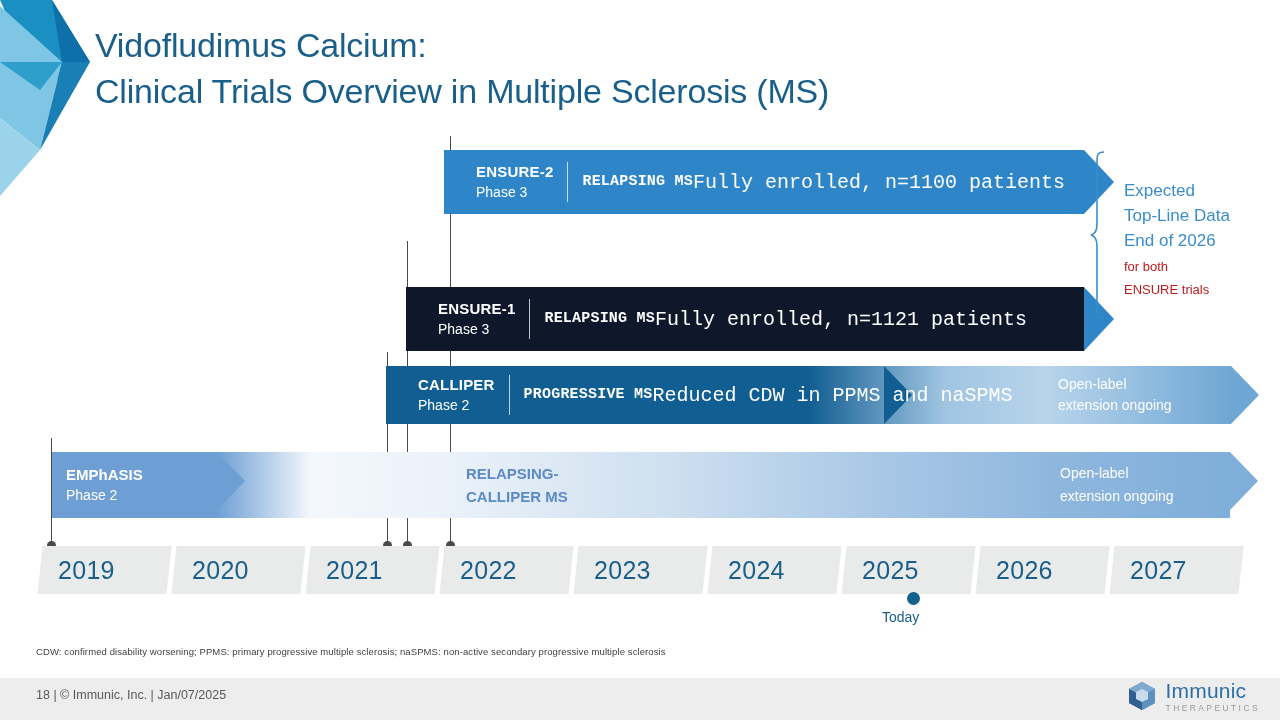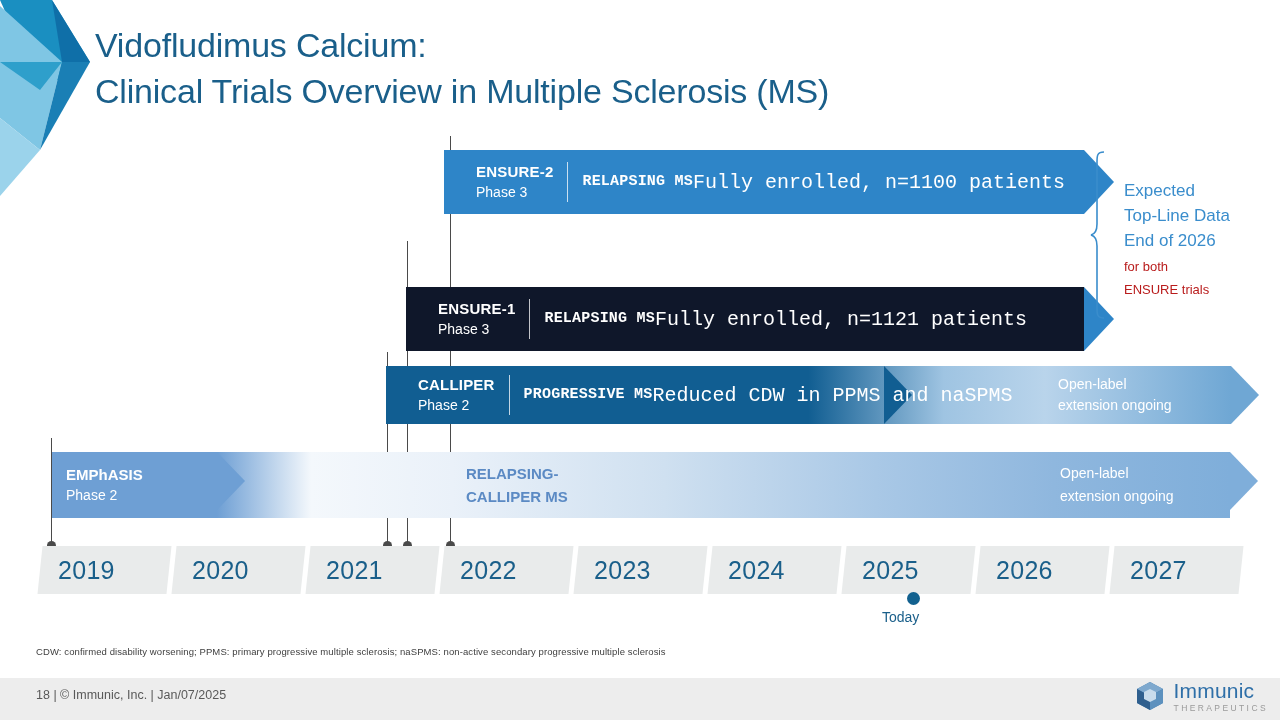--- a/index.html
+++ b/index.html
@@ -101,21 +101,21 @@
     padding-left:18px;box-sizing:border-box;
     color:#1A5F8A;font-size:25px;letter-spacing:.3px;
   }
   .today-dot{position:absolute;left:907px;top:592px;width:13px;height:13px;border-radius:50%;background:#12618F;}
   .today-label{position:absolute;left:882px;top:609px;color:#1A5F8A;font-size:14px;}
 
   
   .footnote{position:absolute;left:36px;top:646px;color:#404040;font-size:9.5px;letter-spacing:.1px;}
   .footerbar{position:absolute;left:0;top:678px;width:1280px;height:42px;background:#EDEDED;}
   .footertext{position:absolute;left:36px;top:688px;color:#595959;font-size:12.5px;}
-  .logo{position:absolute;right:12px;top:676px;height:40px;display:flex;align-items:center;gap:8px;}
+  .logo{position:absolute;right:20px;top:676px;height:40px;display:flex;align-items:center;gap:8px;}
   .logo .words{display:flex;flex-direction:column;line-height:1;}
   .logo .w1{color:#2E6FA8;font-size:21px;letter-spacing:.2px;}
   .logo .w2{color:#9A9A9A;font-size:8.5px;letter-spacing:2.4px;margin-top:3px;}
 </style>
 </head>
 <body>
 
 <div id="slide">
 
   <svg class="corner-deco" viewBox="0 0 120 200">

